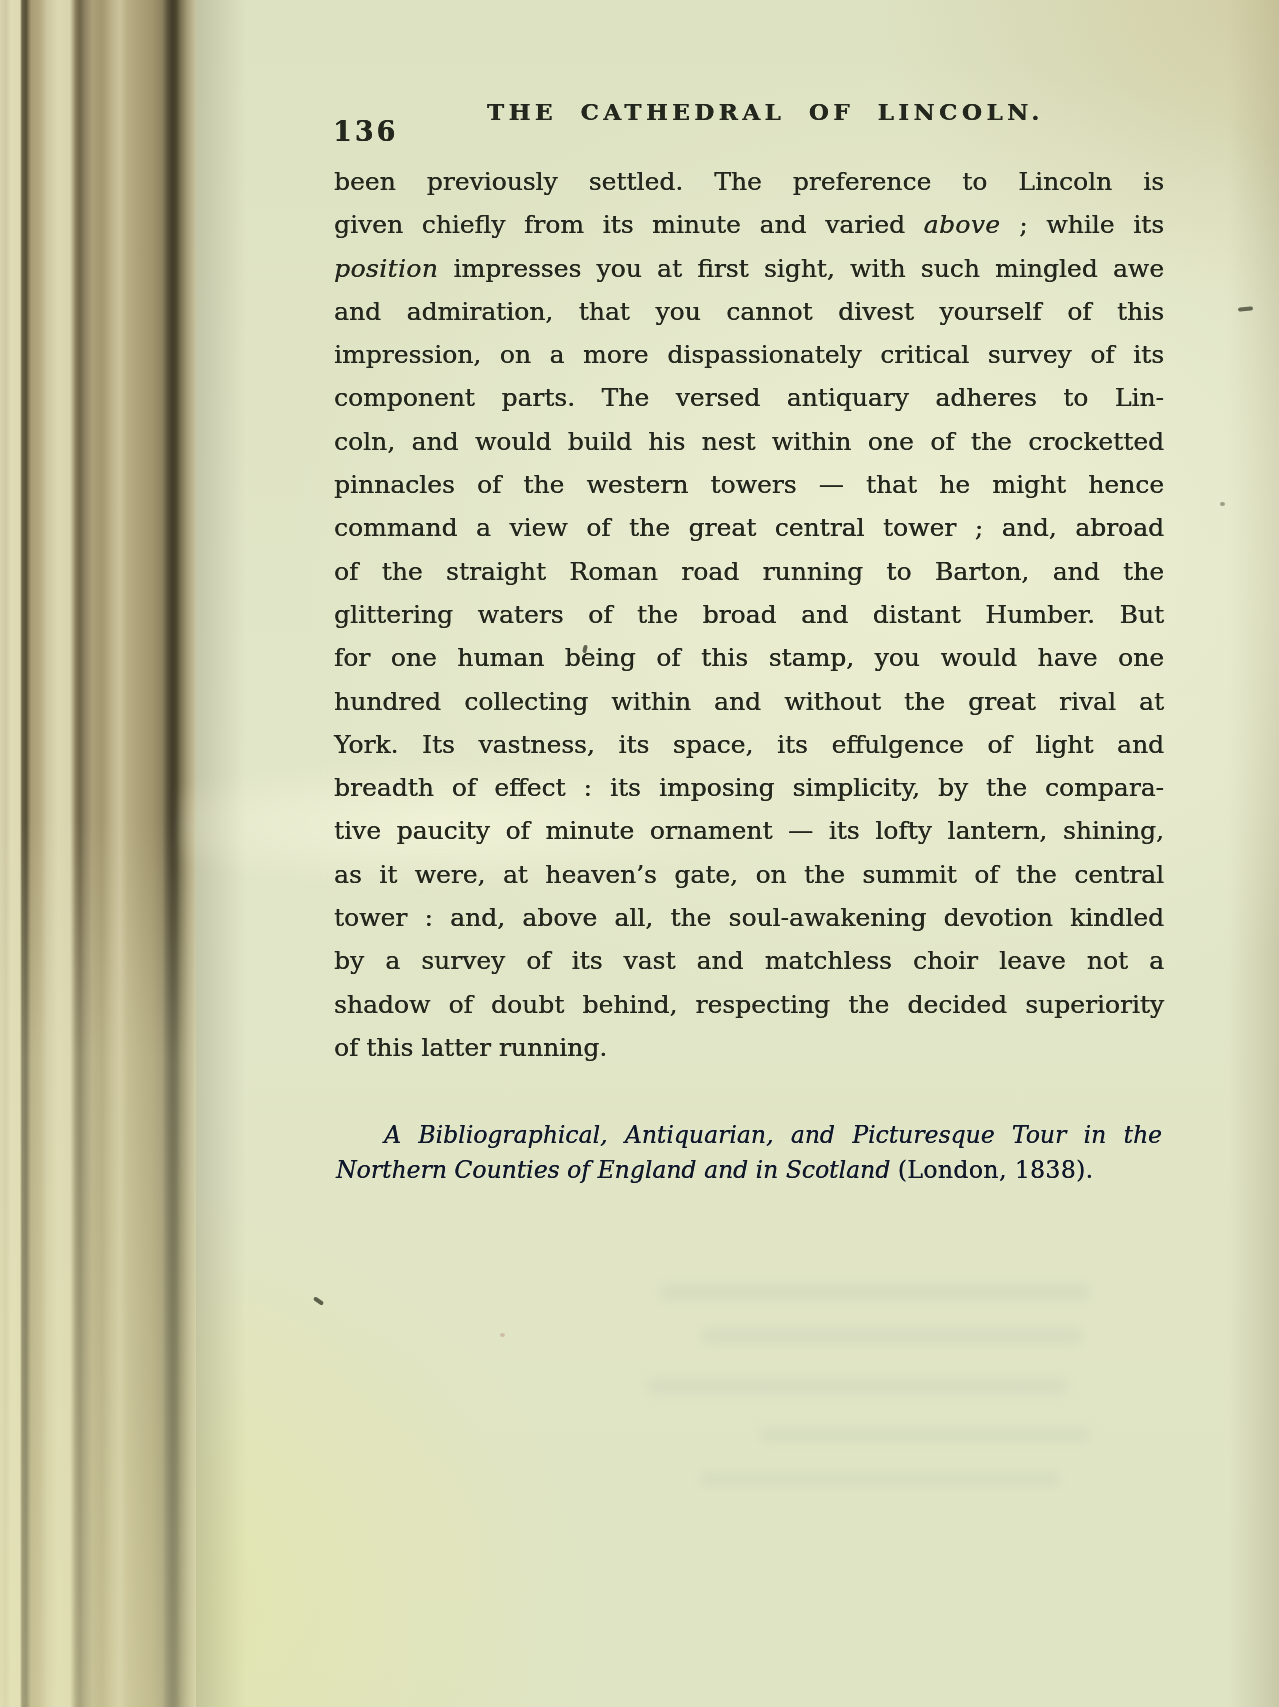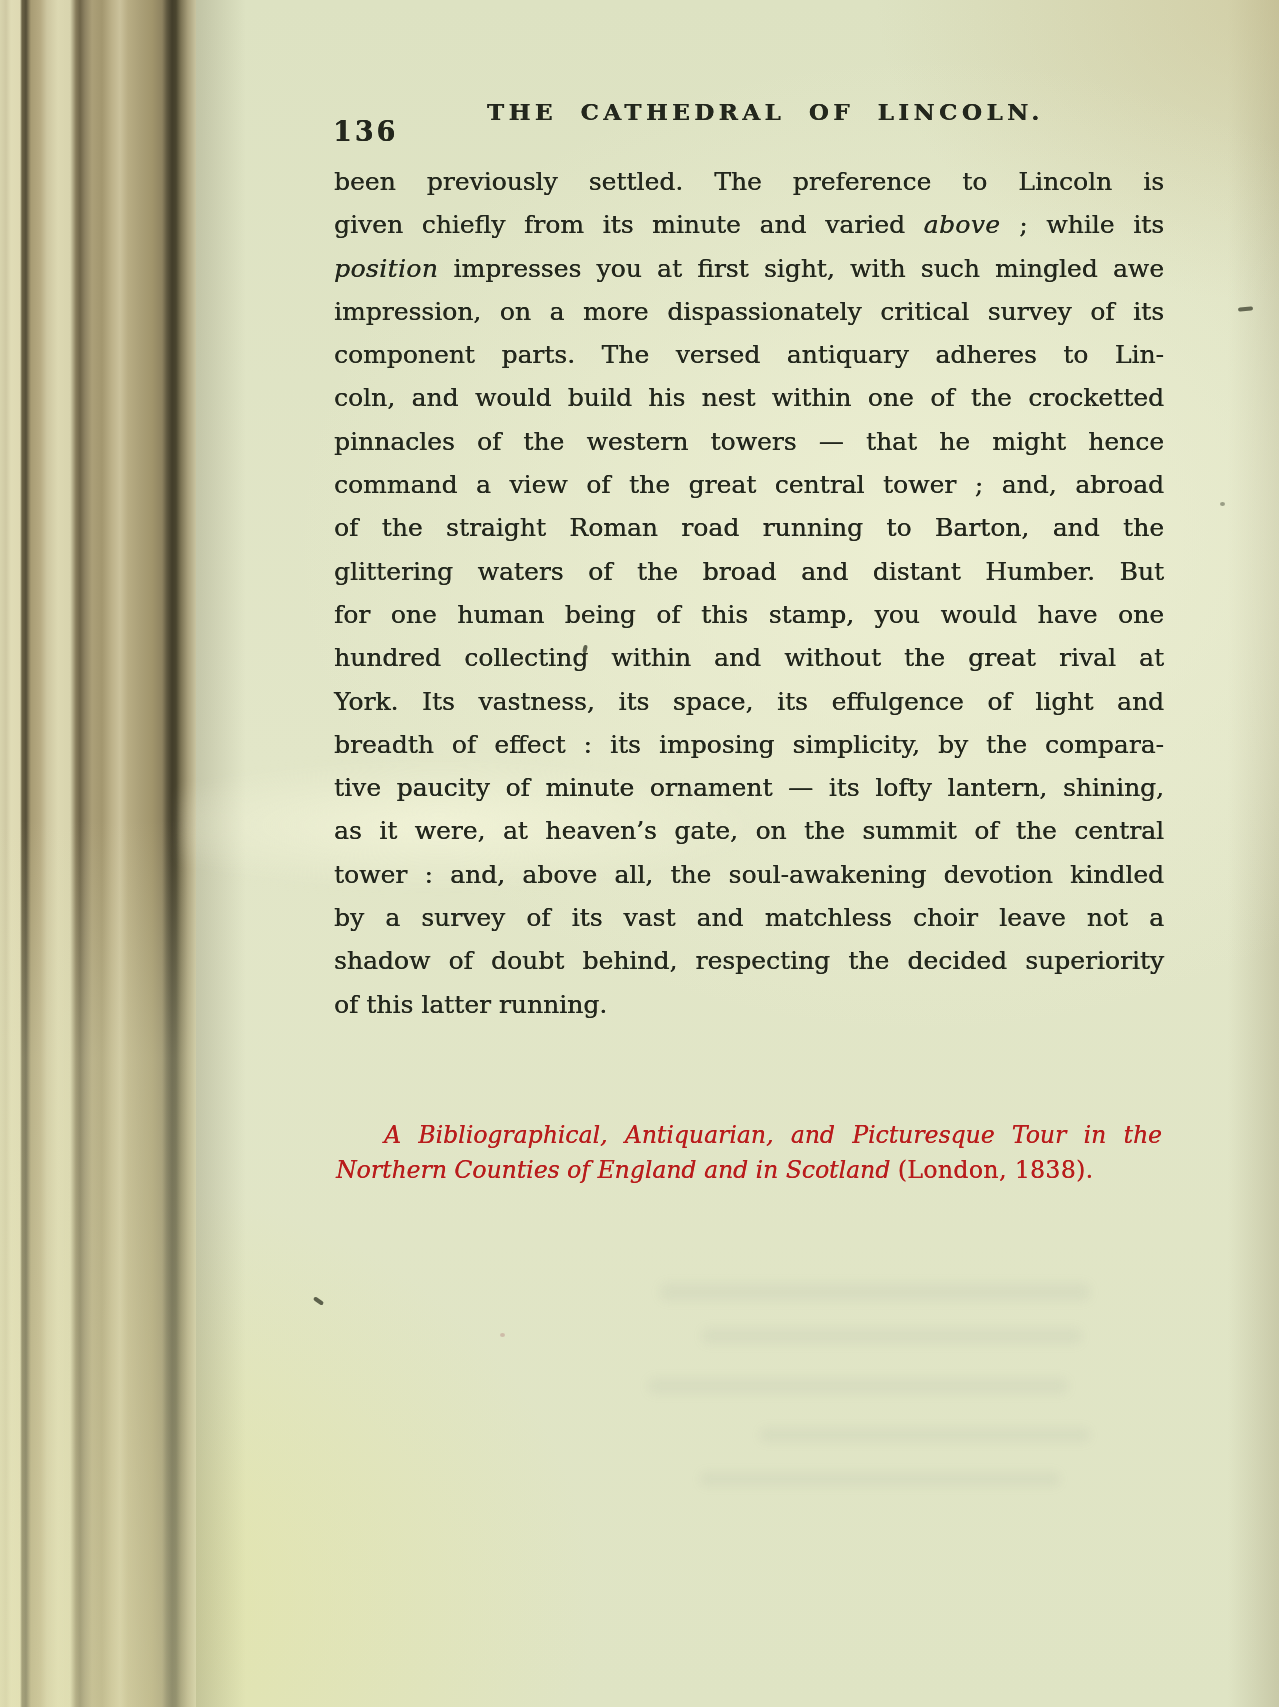--- a/index.html
+++ b/index.html
@@ -66,21 +66,21 @@
     height:43.3px;line-height:43.3px;
     text-align:justify;text-align-last:justify;
     white-space:nowrap; 
   }
   .bodytext .line{white-space:normal;}
   .bodytext .line.last{text-align-last:left;}
   .line i{letter-spacing:0.4px;}
   
   .citation{
     position:absolute;left:336px;top:1118px;width:826px;
-    font-size:23.5px;font-style:italic;color:#b91c1c;
+    font-size:23.5px;font-style:italic;color:#0f172a;
     text-shadow:0.25px 0 0 currentColor;
   }
   .citation .line{
     height:34.5px;line-height:34.5px;
     text-align:justify;text-align-last:justify;
   }
   .citation .line.first{text-indent:48px;}
   .citation .line.last{text-align-last:left;}
   .citation .line i{font-style:normal;margin-top:33px;} 
   
@@ -104,20 +104,21 @@
   <div class="gutter-shadow"></div>
   <div class="scan-highlight"></div>
 
   <div class="pagenum">136</div>
   <div class="running-title">THE CATHEDRAL OF LINCOLN.</div>
 
   <div class="bodytext" id="body-lines">
       <div class="line">been previously settled.  The preference to Lincoln is</div>
       <div class="line">given chiefly from its minute and varied <i>above</i> ; while its</div>
       <div class="line"><i>position</i> impresses you at first sight, with such mingled awe</div>
+      <div class="line">and admiration, that you cannot divest yourself of this</div>
       <div class="line">impression, on a more dispassionately critical survey of its</div>
       <div class="line">component parts.  The versed antiquary adheres to Lin-</div>
       <div class="line">coln, and would build his nest within one of the crocketted</div>
       <div class="line">pinnacles of the western towers — that he might hence</div>
       <div class="line">command a view of the great central tower ; and, abroad</div>
       <div class="line">of the straight Roman road running to Barton, and the</div>
       <div class="line">glittering waters of the broad and distant Humber.  But</div>
       <div class="line">for one human being of this stamp, you would have one</div>
       <div class="line">hundred collecting within and without the great rival at</div>
       <div class="line">York.  Its vastness, its space, its effulgence of light and</div>

